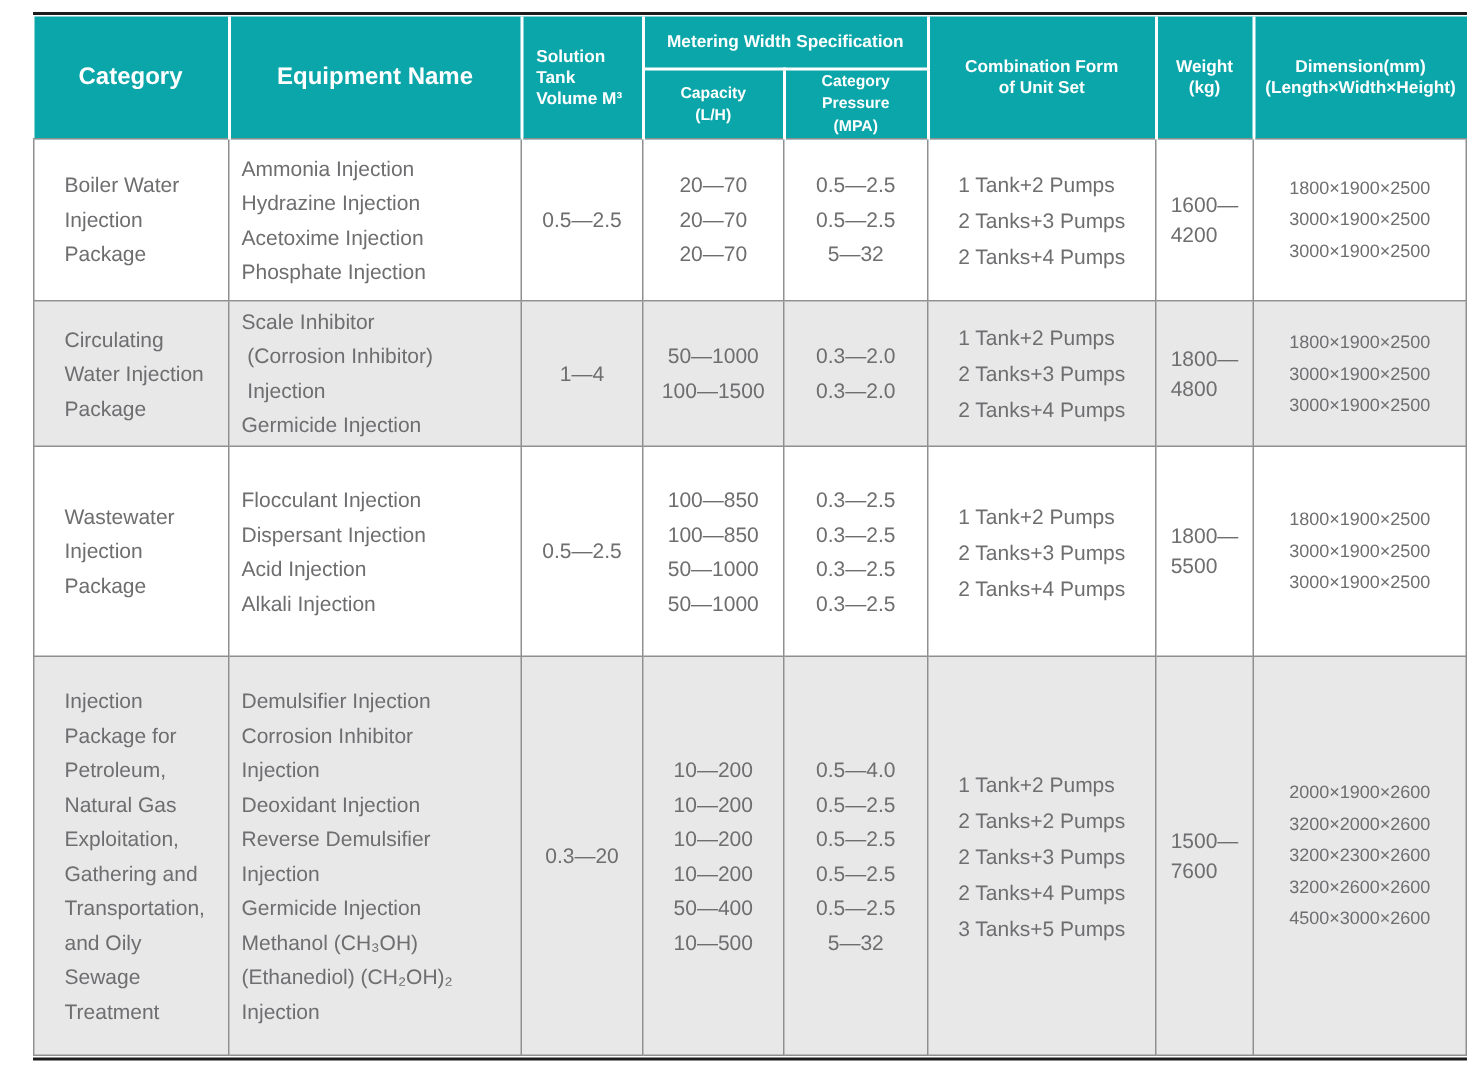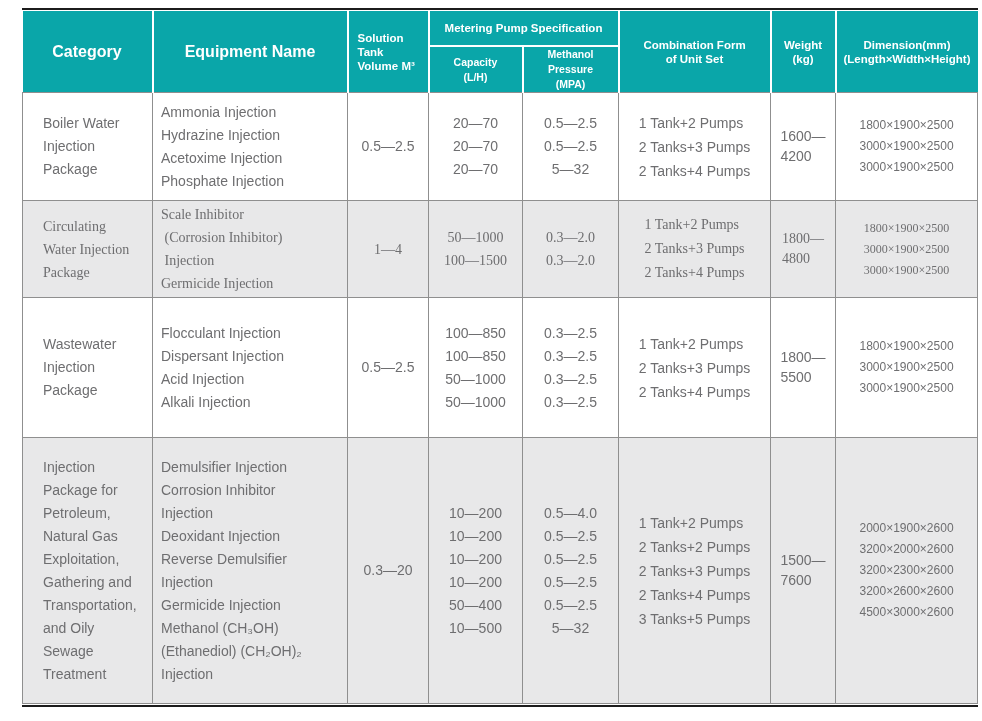--- a/index.html
+++ b/index.html
@@ -61,21 +61,21 @@
     border:1px solid var(--grid-line);
     color:var(--body-text);
     font-size:14px;
     line-height:22px;
     vertical-align:middle;
     padding:2px 4px;
     background:var(--row-plain-bg);
   }
   tr.shaded td{background:var(--row-shaded-bg);}
   tr.r1{height:108px;}
-  tr.r2{height:76px;font-family:Liberation Serif, serif;}
+  tr.r2{height:76px;}
   tr.r3{height:140px;margin-left:27px;}
   tr.r4{height:266px;}
   .ml{white-space:pre-wrap;}
   td.cat{text-align:left;padding-left:20px;line-height:23px;}
   td.eq{text-align:left;padding-left:8px;line-height:23px;}
   td.val{text-align:center;line-height:23px;}
   td.blk{text-align:center;}
   td.blk .inner{
     display:inline-block;text-align:left;
     white-space:pre-wrap;line-height:24px;
@@ -101,41 +101,41 @@
           <col style="width:142px">
       </colgroup>
       <thead>
         <tr class="h1">
           <th rowspan="2" class="hb big">Category</th>
           <th rowspan="2" class="hb big">Equipment Name</th>
           <th rowspan="2" class="hb tank">
             <div class="two">Solution Tank
 Volume M³</div>
           </th>
-          <th colspan="2">Metering Pump Specification</th>
+          <th colspan="2">Metering Width Specification</th>
           <th rowspan="2" class="hb">
             <div class="two">Combination Form
 of Unit Set</div>
           </th>
           <th rowspan="2" class="hb">
             <div class="two">Weight
 (kg)</div>
           </th>
           <th rowspan="2" class="hb">
             <div class="two" style="row-gap:14px">Dimension(mm)
 (Length×Width×Height)</div>
           </th>
         </tr>
         <tr class="h2">
           <th class="hb">
             <div class="sub2">Capacity
 (L/H)</div>
           </th>
           <th class="hb">
-            <div class="sub2">Methanol Pressure
+            <div class="sub2">Category Pressure
 (MPA)</div>
           </th>
         </tr>
       </thead>
       <tbody>
 
         <tr class="r1">
           <td class="cat ml">Boiler Water
 Injection
 Package</td>

